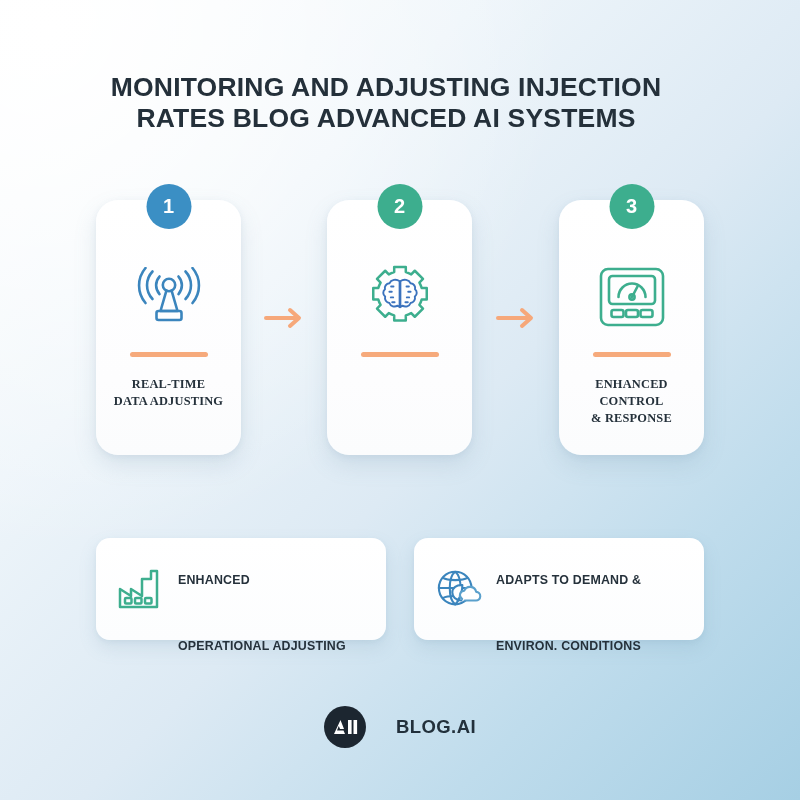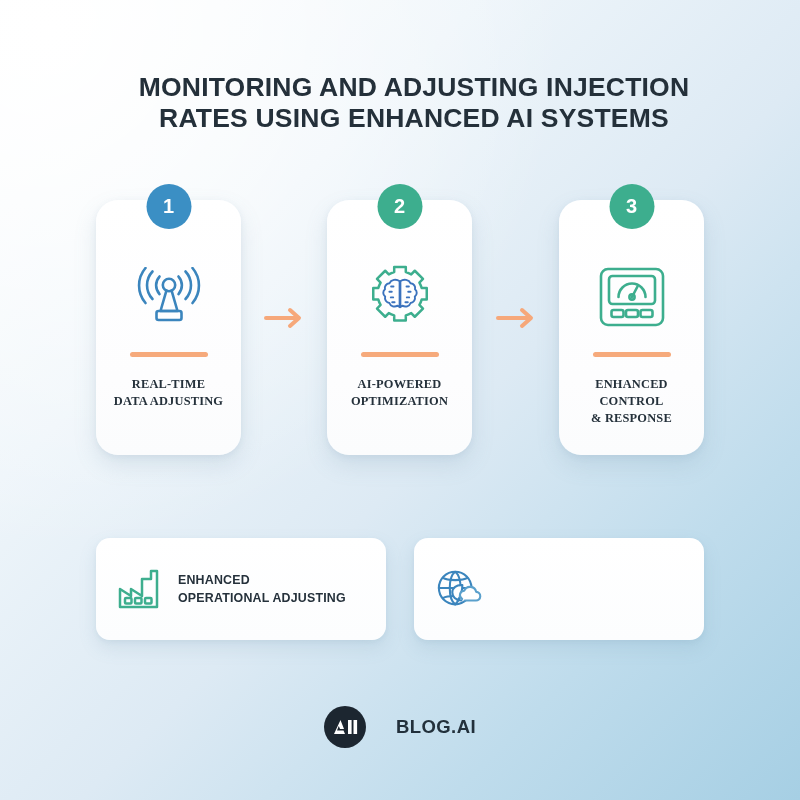--- a/index.html
+++ b/index.html
@@ -14,21 +14,21 @@
     position:relative;
     width:800px; height:800px;
     background:
       radial-gradient(circle at 6% 4%, #ffffff 0%, rgba(255,255,255,0) 48%),
       linear-gradient(135deg, #fdfefe 0%, #eef5fa 30%, #ddeaf4 55%, #bfdcec 78%, #a6cfe4 100%);
   }
 
   
   .title {
     position:absolute;
-    left:84px; top:72px;
+    left:56px; top:72px;
     width:660px;
     text-align:center;
     color:#24303a;
     font-size:26.5px;
     font-weight:bold;
     line-height:31px;
     letter-spacing:.2px;
   }
   .title .line { display:block; }
 
@@ -127,21 +127,21 @@
     display:flex; align-items:center; justify-content:center;
   }
   .blabel {
     margin-left:14px;
     color:#25313b;
     font-size:12.4px;
     font-weight:bold;
     line-height:18px;
     letter-spacing:.2px;
   }
-  .blabel .line { display:block; }
+  .blabel .line { display:block;margin-top:48px; }
 
   
   .footer {
     position:absolute;
     left:0; top:706px;
     width:800px;
     display:flex; align-items:center; justify-content:center;
   }
   .logo-mark {
     width:42px; height:42px;
@@ -157,21 +157,21 @@
     letter-spacing:.4px;
   }
 </style>
 </head>
 <body>
 
 <div id="canvas">
 
   <div class="title">
     <span class="line">MONITORING AND ADJUSTING INJECTION</span>
-    <span class="line">RATES USING ENHANCED AI SYSTEMS</span>
+    <span class="line">RATES BLOG ADVANCED AI SYSTEMS</span>
   </div>
 
   <div class="steps">
 
     <div class="card c1">
       <div class="badge blue">
         <span>1</span>
       </div>
       <div class="icon-wrap">
         <svg width="68" height="60" viewBox="0 0 68 60" fill="none" stroke="#3b85bd" stroke-width="2.6" stroke-linecap="round" stroke-linejoin="round">
@@ -205,24 +205,20 @@
           <g stroke="#3b72bd" stroke-width="1.9">
             <path d="M32.6 17.2 c-3.4-2.6-8.6-1.6-10.2 2.1 c-3.3.3-5.2 3.1-4.4 6 c-2.4 1.9-2.3 5.6.2 7.3 c-.9 3 1.1 6 4.2 6.4 c1.1 3.3 5.2 4.6 8.2 2.6 c.8.7 1.4 1.1 2 1.4 z"></path>
             <path d="M33.4 17.2 c3.4-2.6 8.6-1.6 10.2 2.1 c3.3.3 5.2 3.1 4.4 6 c2.4 1.9 2.3 5.6-.2 7.3 c.9 3-1.1 6-4.2 6.4 c-1.1 3.3-5.2 4.6-8.2 2.6 c-.8.7-1.4 1.1-2 1.4 z"></path>
             <path d="M33 17.2 v26"></path>
             <path d="M26.5 22.5 h-3.2 M24.8 27.8 h-3.6 M26.2 33.4 h-3.4 M27.6 38.2 h-3" stroke-dasharray="2.4 2.4"></path>
             <path d="M39.5 22.5 h3.2 M41.2 27.8 h3.6 M39.8 33.4 h3.4 M38.4 38.2 h3" stroke-dasharray="2.4 2.4"></path>
           </g>
         </svg>
       </div>
       <div class="divider"></div>
-      <div class="card-label">
-        <span class="line">AI-POWERED</span>
-        <span class="line">OPTIMIZATION</span>
-      </div>
     </div>
 
     <div class="card c3">
       <div class="badge green">
         <span>3</span>
       </div>
       <div class="icon-wrap">
         <svg width="68" height="62" viewBox="0 0 68 62" fill="none" stroke="#3dae8e" stroke-width="2.6" stroke-linecap="round" stroke-linejoin="round">
           <rect x="3" y="3" width="62" height="56" rx="7"></rect>
           <rect x="11" y="10" width="46" height="28" rx="3.5"></rect>
@@ -277,20 +273,24 @@
         <svg width="48" height="44" viewBox="0 0 48 44" fill="none" stroke="#3b85bd" stroke-width="2.2" stroke-linecap="round" stroke-linejoin="round">
           <circle cx="20" cy="21" r="17"></circle>
           <path d="M3 21 H37"></path>
           <path d="M20 4 C12.5 9.5 12.5 32.5 20 38 C27.5 32.5 27.5 9.5 20 4 z"></path>
           <path d="M7.2 10.5 C12 13.5 28 13.5 32.8 10.5"></path>
           <path d="M7.2 31.5 C12 28.5 28 28.5 32.8 31.5"></path>
           <path d="M26.5 34 c-6 0-9.5-4-9.5-8.5 c0-5 4.5-8 10.5-7.5 c0 6.5-2 12-5 16" fill="#ffffff" stroke="#3b85bd"></path>
           <path d="M30 34 h11.5 a4.5 4.5 0 0 0 .4-9 a6.5 6.5 0 0 0-12.4-1.2 a4.6 4.6 0 0 0-2.2 8.6" fill="#ffffff" stroke="#5aa0cc"></path>
         </svg>
       </div>
+      <div class="blabel">
+        <span class="line">ADAPTS TO DEMAND &amp;</span>
+        <span class="line">ENVIRON. CONDITIONS</span>
+      </div>
     </div>
   </div>
 
   <div class="footer">
     <div class="logo-mark">
       <svg width="28" height="20" viewBox="0 0 28 20" fill="none">
         <path d="M3 17 L9.5 3 L13 12 L9 12 L7.8 9 L6 13.5 L12.5 13.5 L14 17 z" fill="#ffffff"></path>
         <rect x="17" y="3" width="3.6" height="14" fill="#ffffff"></rect>
         <rect x="22.5" y="3" width="3.6" height="14" fill="#ffffff"></rect>
       </svg>

